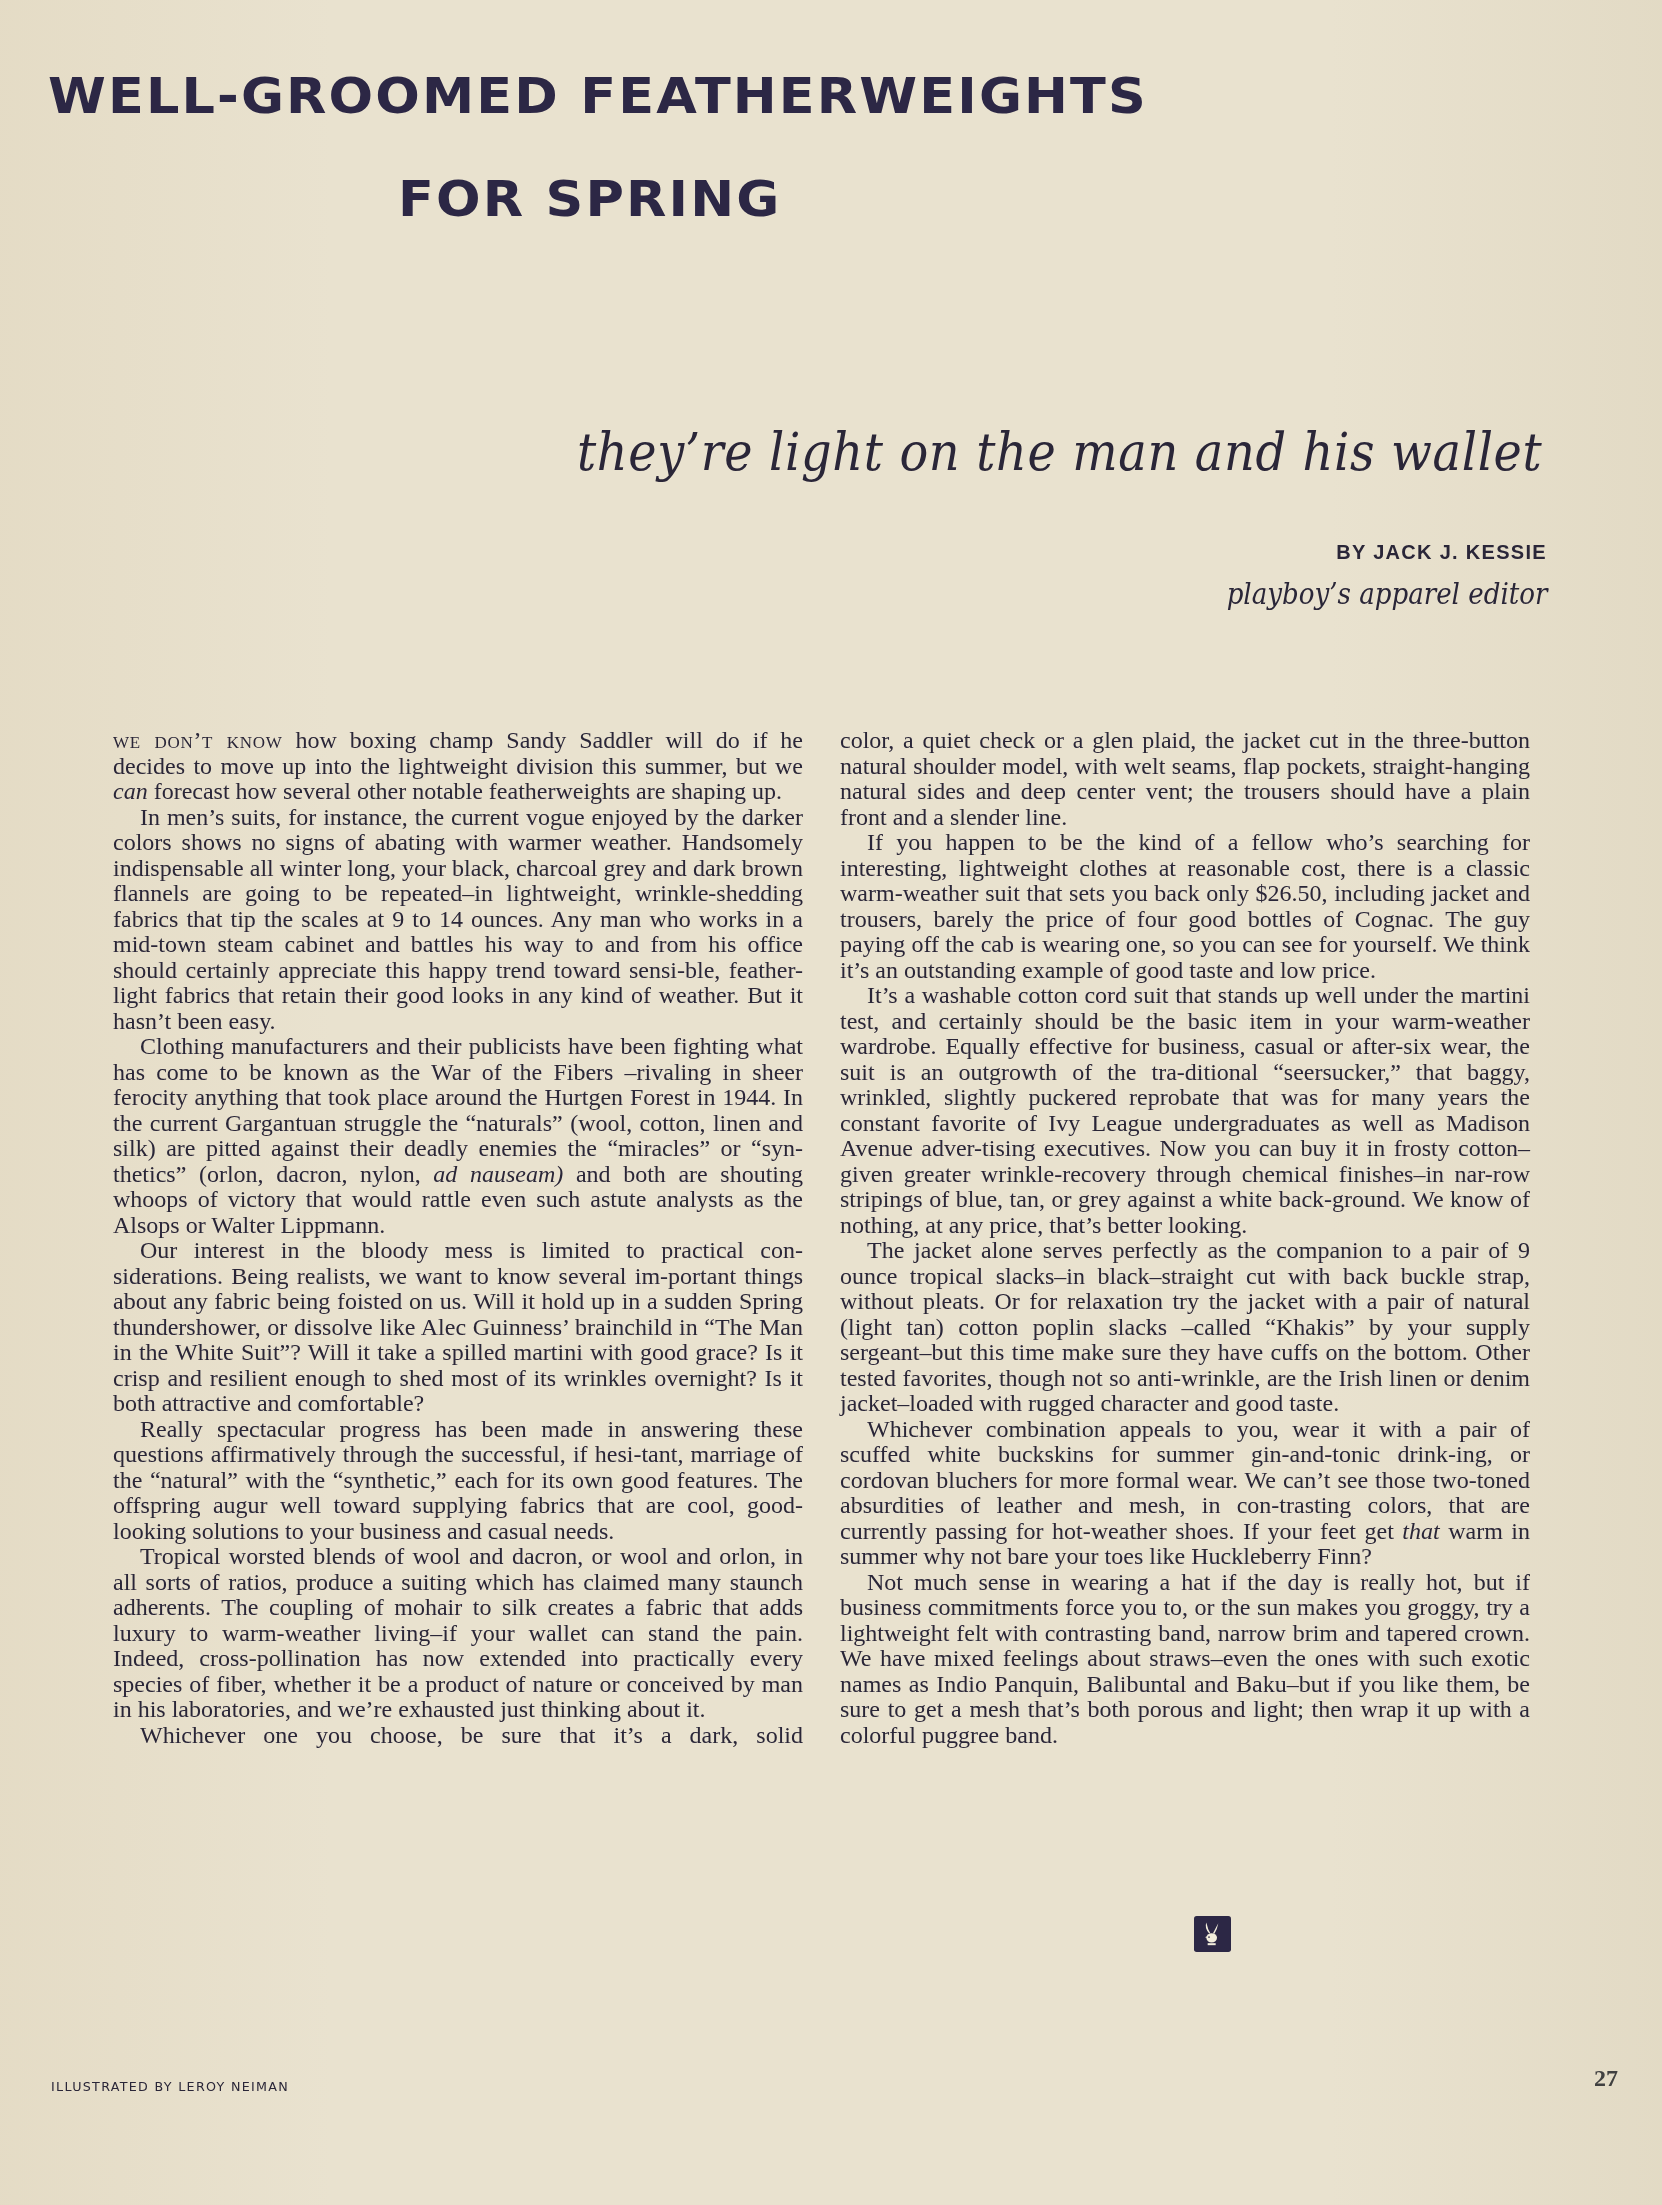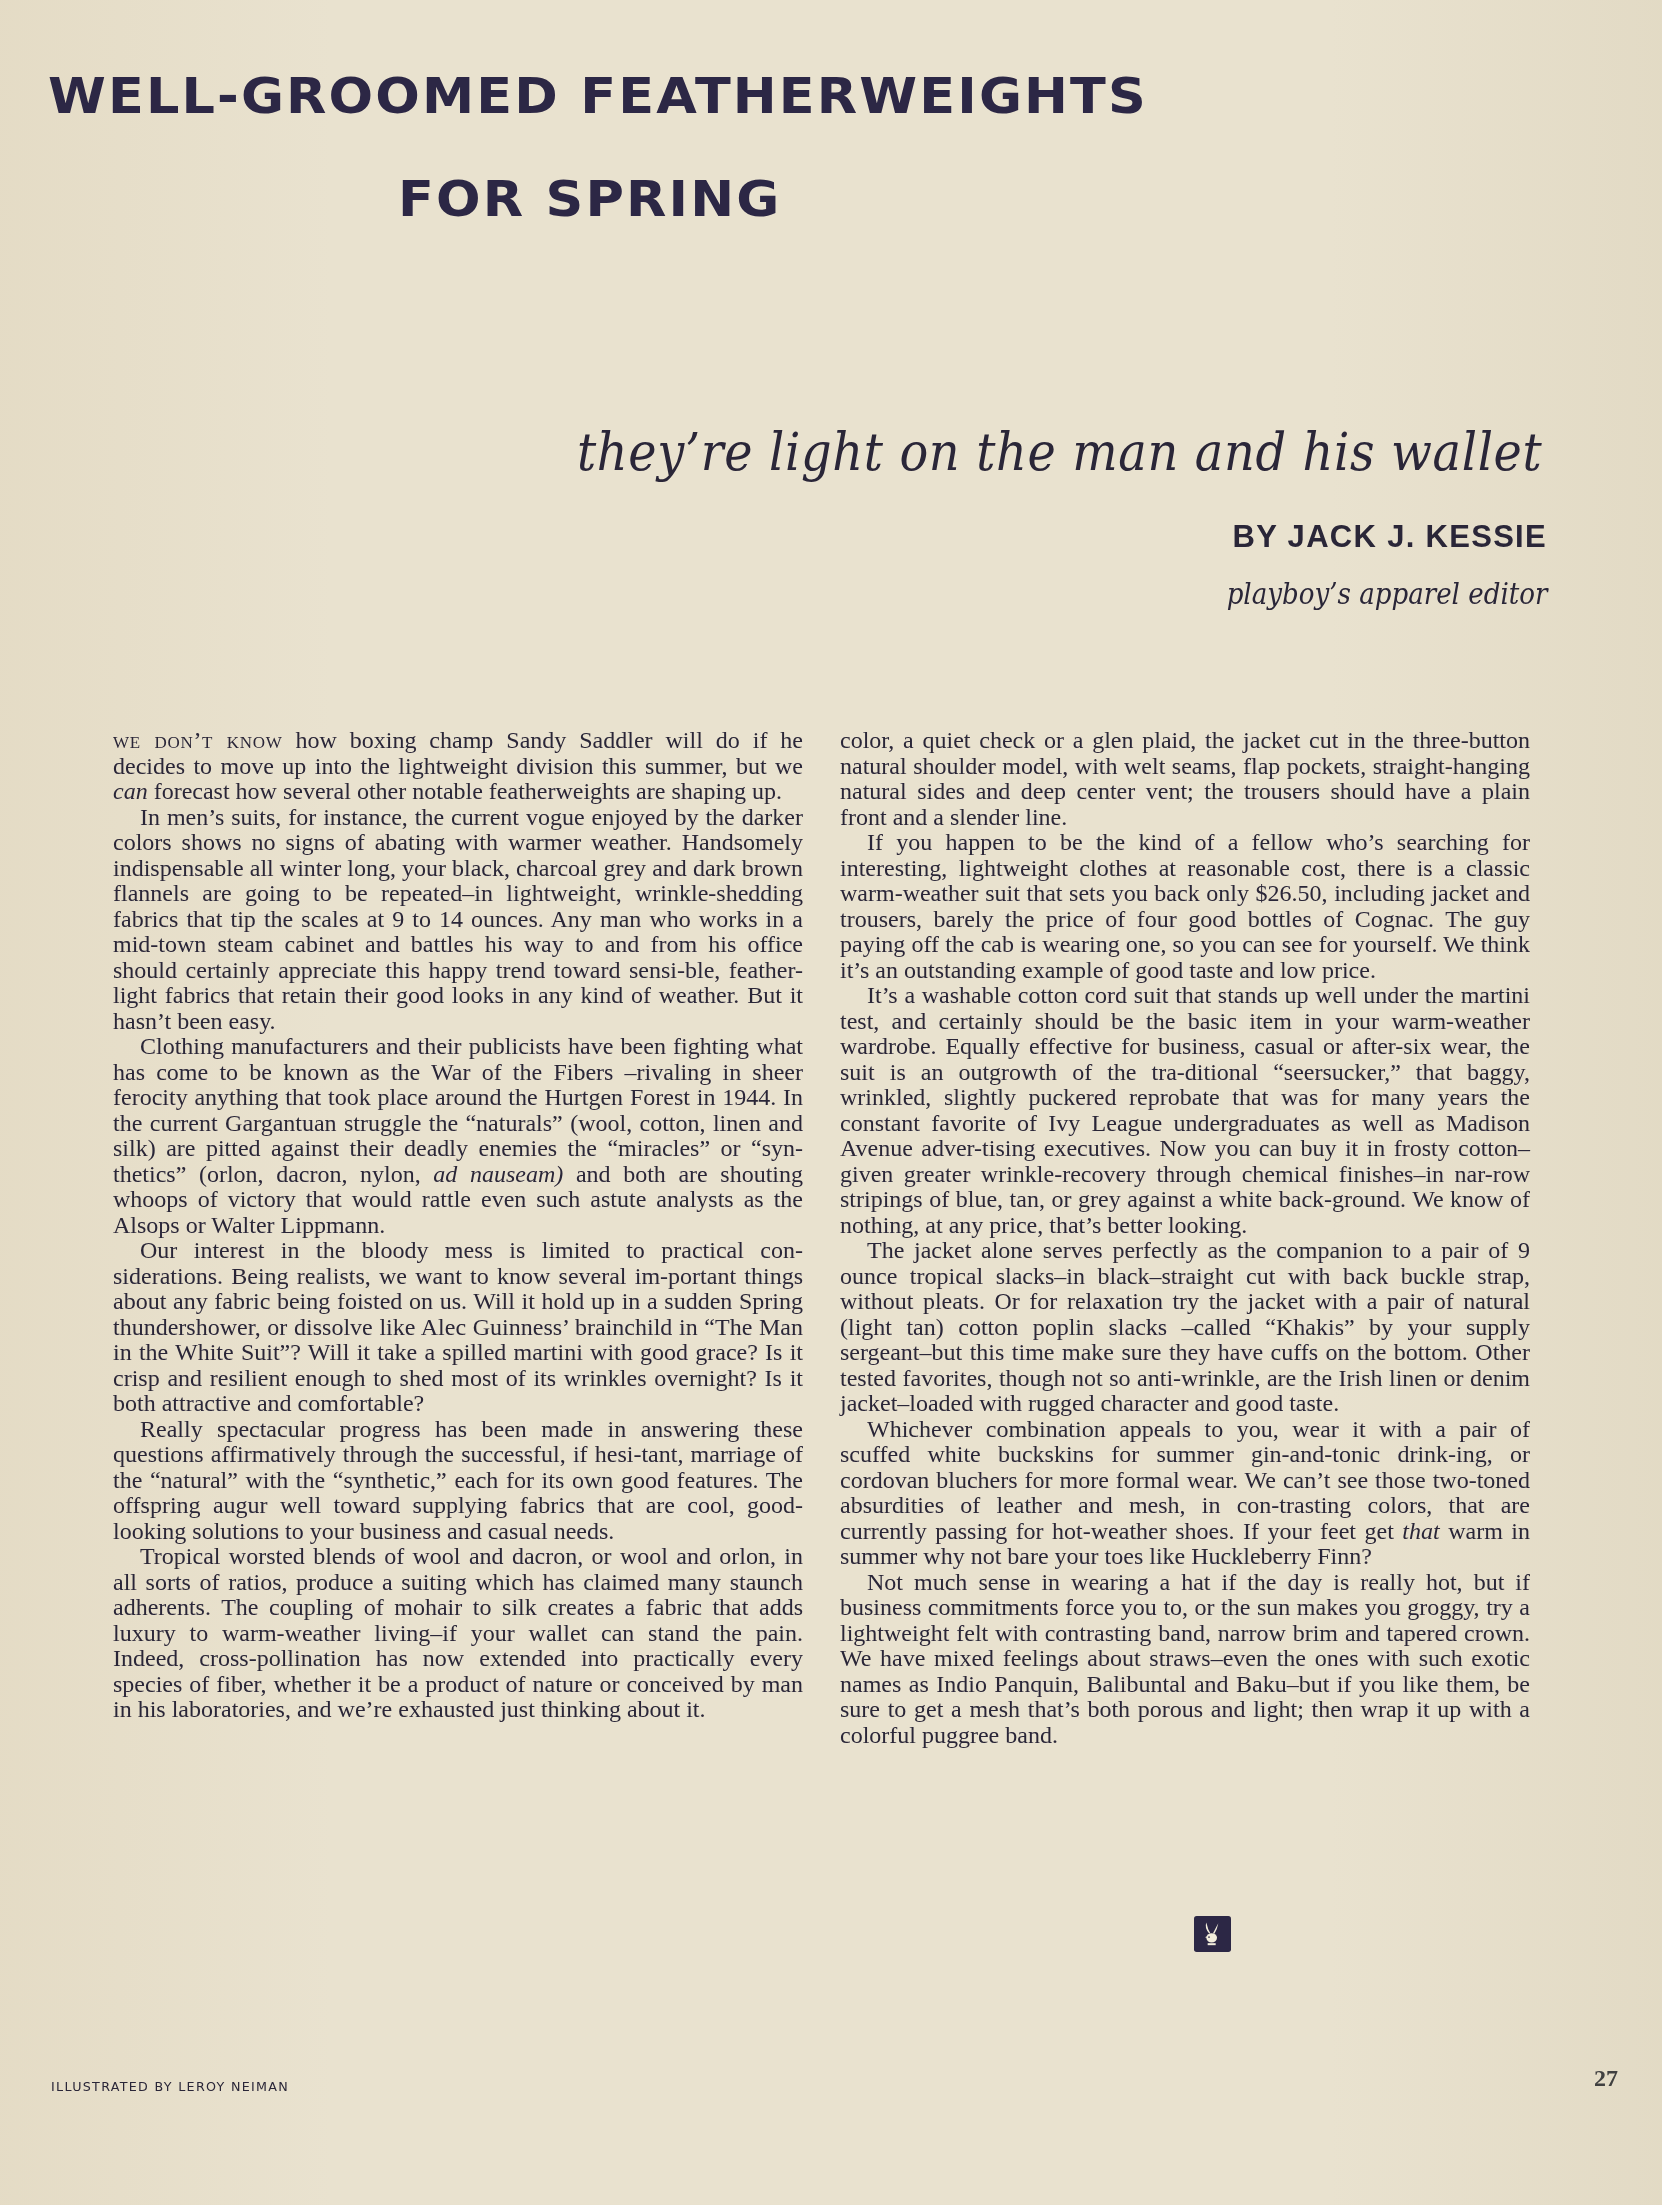--- a/index.html
+++ b/index.html
@@ -27,23 +27,23 @@
     transform: scaleX(1.07); transform-origin: left top;
   }
   .deck {
     position: absolute; right: 120px; top: 426px;
     font-family: "DejaVu Serif", serif; font-style: italic;
     font-size: 52px; color: #2a2638; white-space: nowrap;
     line-height: 1; letter-spacing: 0.7px;
     transform: scaleX(0.92); transform-origin: right top;
   }
   .byline {
-    position: absolute; right: 115px; top: 519px;
+    position: absolute; right: 115px; top: 541px;
     font-family: "Liberation Sans", sans-serif; font-weight: bold;
-    font-size: 31px; letter-spacing: 1.3px; color: #2a2638; white-space: nowrap;
+    font-size: 20px; letter-spacing: 1.3px; color: #2a2638; white-space: nowrap;
   }
   .byline-title {
     position: absolute; right: 115px; top: 577px;
     font-family: "DejaVu Serif", serif; font-style: italic;
     font-size: 29px; color: #2a2638; white-space: nowrap;
     transform: scaleX(0.9); transform-origin: right top;
   }
   .column {
     position: absolute; top: 728px; width: 690px;
     font-family: "Liberation Serif", serif;
@@ -85,20 +85,21 @@
   <div class="byline">BY JACK J. KESSIE</div>
   <div class="byline-title">playboy’s apparel editor</div>
 
   <div class="column col-left">
     <p><span class="smallcaps">we don’t know</span><span> how boxing champ Sandy Saddler will do if he decides to move up into the lightweight division this summer, but we </span><em>can</em><span> forecast how several other notable featherweights are shaping up.</span></p>
     <p class="indent">In men’s suits, for instance, the current vogue enjoyed by the darker colors shows no signs of abating with warmer weather. Handsomely indispensable all winter long, your black, charcoal grey and dark brown flannels are going to be repeated–in lightweight, wrinkle-shedding fabrics that tip the scales at 9 to 14 ounces. Any man who works in a mid-town steam cabinet and battles his way to and from his office should certainly appreciate this happy trend toward sensi-ble, feather-light fabrics that retain their good looks in any kind of weather. But it hasn’t been easy.</p>
     <p class="indent"><span>Clothing manufacturers and their publicists have been fighting what has come to be known as the War of the Fibers –rivaling in sheer ferocity anything that took place around the Hurtgen Forest in 1944. In the current Gargantuan struggle the “naturals” (wool, cotton, linen and silk) are pitted against their deadly enemies the “miracles” or “syn-thetics” (orlon, dacron, nylon, </span><em>ad nauseam)</em><span> and both are shouting whoops of victory that would rattle even such astute analysts as the Alsops or Walter Lippmann.</span></p>
     <p class="indent">Our interest in the bloody mess is limited to practical con-siderations. Being realists, we want to know several im-portant things about any fabric being foisted on us. Will it hold up in a sudden Spring thundershower, or dissolve like Alec Guinness’ brainchild in “The Man in the White Suit”? Will it take a spilled martini with good grace? Is it crisp and resilient enough to shed most of its wrinkles overnight? Is it both attractive and comfortable?</p>
     <p class="indent">Really spectacular progress has been made in answering these questions affirmatively through the successful, if hesi-tant, marriage of the “natural” with the “synthetic,” each for its own good features. The offspring augur well toward supplying fabrics that are cool, good-looking solutions to your business and casual needs.</p>
     <p class="indent">Tropical worsted blends of wool and dacron, or wool and orlon, in all sorts of ratios, produce a suiting which has claimed many staunch adherents. The coupling of mohair to silk creates a fabric that adds luxury to warm-weather living–if your wallet can stand the pain. Indeed, cross-pollination has now extended into practically every species of fiber, whether it be a product of nature or conceived by man in his laboratories, and we’re exhausted just thinking about it.</p>
+    <p class="indent" style="text-align-last: justify;">Whichever one you choose, be sure that it’s a dark, solid</p>
   </div>
 
   <div class="column col-right">
     <p>color, a quiet check or a glen plaid, the jacket cut in the three-button natural shoulder model, with welt seams, flap pockets, straight-hanging natural sides and deep center vent; the trousers should have a plain front and a slender line.</p>
     <p class="indent">If you happen to be the kind of a fellow who’s searching for interesting, lightweight clothes at reasonable cost, there is a classic warm-weather suit that sets you back only $26.50, including jacket and trousers, barely the price of four good bottles of Cognac. The guy paying off the cab is wearing one, so you can see for yourself. We think it’s an outstanding example of good taste and low price.</p>
     <p class="indent">It’s a washable cotton cord suit that stands up well under the martini test, and certainly should be the basic item in your warm-weather wardrobe. Equally effective for business, casual or after-six wear, the suit is an outgrowth of the tra-ditional “seersucker,” that baggy, wrinkled, slightly puckered reprobate that was for many years the constant favorite of Ivy League undergraduates as well as Madison Avenue adver-tising executives. Now you can buy it in frosty cotton–given greater wrinkle-recovery through chemical finishes–in nar-row stripings of blue, tan, or grey against a white back-ground. We know of nothing, at any price, that’s better looking.</p>
     <p class="indent">The jacket alone serves perfectly as the companion to a pair of 9 ounce tropical slacks–in black–straight cut with back buckle strap, without pleats. Or for relaxation try the jacket with a pair of natural (light tan) cotton poplin slacks –called “Khakis” by your supply sergeant–but this time make sure they have cuffs on the bottom. Other tested favorites, though not so anti-wrinkle, are the Irish linen or denim jacket–loaded with rugged character and good taste.</p>
     <p class="indent"><span>Whichever combination appeals to you, wear it with a pair of scuffed white buckskins for summer gin-and-tonic drink-ing, or cordovan bluchers for more formal wear. We can’t see those two-toned absurdities of leather and mesh, in con-trasting colors, that are currently passing for hot-weather shoes. If your feet get </span><em>that</em><span> warm in summer why not bare your toes like Huckleberry Finn?</span></p>
     <p class="indent">Not much sense in wearing a hat if the day is really hot, but if business commitments force you to, or the sun makes you groggy, try a lightweight felt with contrasting band, narrow brim and tapered crown. We have mixed feelings about straws–even the ones with such exotic names as Indio Panquin, Balibuntal and Baku–but if you like them, be sure to get a mesh that’s both porous and light; then wrap it up with a colorful puggree band.</p>
   </div>

